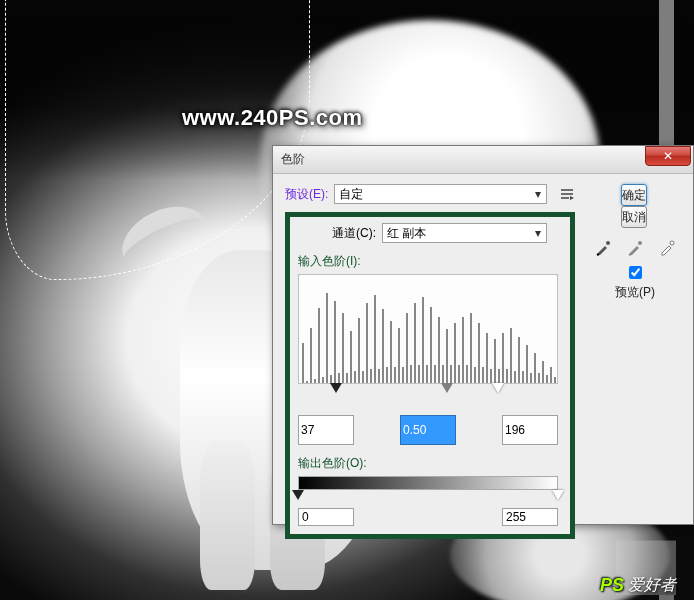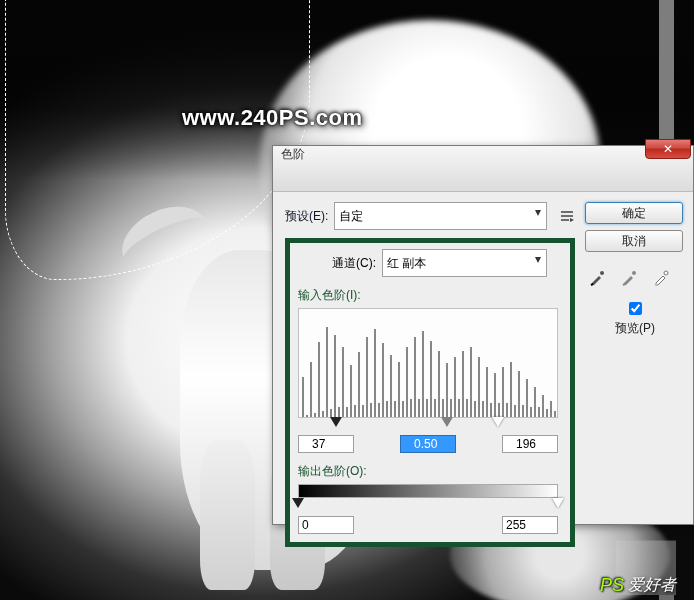--- a/index.html
+++ b/index.html
@@ -42,48 +42,48 @@
 
 .watermark {
   position: absolute; left: 182px; top: 105px; color: #fff;
   font-size: 22px; font-weight: bold; letter-spacing: 0.5px;
   text-shadow: 0 0 3px #000, 2px 2px 6px rgba(0,0,0,0.9), -1px -1px 4px rgba(0,0,0,0.9);
   font-family: Arial, sans-serif;
 }
 .watermark2 {
   position: absolute; right: 18px; bottom: 4px; display: flex; align-items: center; gap: 4px;
 }
-.watermark2 .ps { color: #a4ff00; font-weight: normal; font-size: 18px; font-style: italic; text-shadow: 1px 1px 2px #000, -1px -1px 2px #000; margin-left: 44px; }
+.watermark2 .ps { color: #a4ff00; font-weight: bold; font-size: 18px; font-style: italic; text-shadow: 1px 1px 2px #000, -1px -1px 2px #000; margin-left: 44px; }
 .watermark2 .aihao { color: #fff; font-size: 16px; font-style: italic; text-shadow: 1px 1px 3px #000; }
 
 
 .dialog {
   position: absolute; left: 272px; top: 145px; width: 422px; height: 380px;
   background: #eeeeee; border: 1px solid #7a7a7a; box-shadow: 2px 2px 8px rgba(0,0,0,0.4);
 }
 .titlebar {
-  height: 46px; background: linear-gradient(180deg, #f6f6f6, #dcdcdc);
-  display: flex; padding-left: 8px; border-bottom: 1px solid #bcbcbc;
+  height: 28px; background: linear-gradient(180deg, #f6f6f6, #dcdcdc);
+  display: flex; align-items: center; padding-left: 8px; border-bottom: 1px solid #bcbcbc;
 }
 .titlebar .title { flex: 1; color: #333; }
 .win-close {
   width: 46px; height: 20px; margin-right: 2px; margin-top: -7px;
   background: linear-gradient(180deg, #e67a74, #cc4a40 45%, #b82b1f 50%, #d94c3f);
   border: 1px solid #8a2018; border-radius: 0 0 4px 4px;
   display: flex; align-items: center; justify-content: center; color: #fff;
 }
 
 .dialog-body { padding: 10px 10px 10px 12px; display: flex; gap: 10px; }
 .left-col { flex: 1; }
-.right-col { width: 98px; display: flex; flex-direction: column; gap: 6px; padding-top: 0px; }
+.right-col { width: 98px; display: flex; flex-direction: column; padding-top: 0px; align-items: center; }
 
 .row { display: flex; align-items: center; margin-bottom: 8px; gap: 6px; }
-.row label { color: #0f172a; white-space: nowrap; }
+.row label { color: #6d28d9; white-space: nowrap; }
 select, .combo {
-  height: 28px; border: 1px solid #a0a0a0; background: #fff; padding: 0 4px; font-size: 12px;
+  height: 20px; border: 1px solid #a0a0a0; background: #fff; padding: 0 4px; font-size: 12px;
   appearance: none; position: relative;
 }
 .combo-wrap { position: relative; flex: 1; display: flex; }
 .combo-wrap .combo { flex: 1; }
 .combo-arrow {
   position: absolute; right: 2px; top: 3px; width: 14px; height: 14px; pointer-events: none;
   display: flex; align-items: center; justify-content: center; color: #333;
 }
 .preset-menu { width: 16px; height: 16px; margin-left: 6px; display: flex; align-items: center; justify-content: center; color: #444; }
 
@@ -100,21 +100,21 @@
 }
 .hist svg { position: absolute; left: 0; bottom: 0; }
 
 .slider-track { position: relative; width: 260px; height: 14px; margin-top: -1px; }
 .tri { position: absolute; top: 0; width: 0; height: 0; border-left: 6px solid transparent; border-right: 6px solid transparent; border-top: 10px solid; }
 .tri.black { border-top-color: #222; }
 .tri.gray  { border-top-color: #808080; }
 .tri.white { border-top-color: #fff; filter: drop-shadow(0 0 1px #666); }
 
 .inputs3 { display: flex; justify-content: space-between; width: 260px; margin-top: 4px; }
-.inputs3 input { width: 56px; height: 18px; border: 1px solid #a0a0a0; text-align: left; padding: 0 13px; font-size: 12px; }
+.inputs3 input { width: 56px; height: 30px; border: 1px solid #a0a0a0; text-align: left; padding: 0 2px; font-size: 12px; margin-top: 14px; }
 .inputs3 input.sel { background: #3399ff; color: #fff; border: 1px solid #2a6db3; }
 
 .out-gradient {
   width: 260px; height: 14px; border: 1px solid #aaa; margin-top: 4px;
   background: linear-gradient(90deg, #000, #fff);
 }
 .out-slider { position: relative; width: 260px; height: 14px; }
 .inputs2 { display: flex; justify-content: space-between; width: 260px; margin-top: 4px; }
 .inputs2 input { width: 56px; height: 18px; border: 1px solid #a0a0a0; padding: 0 3px; font-size: 12px; }
 

